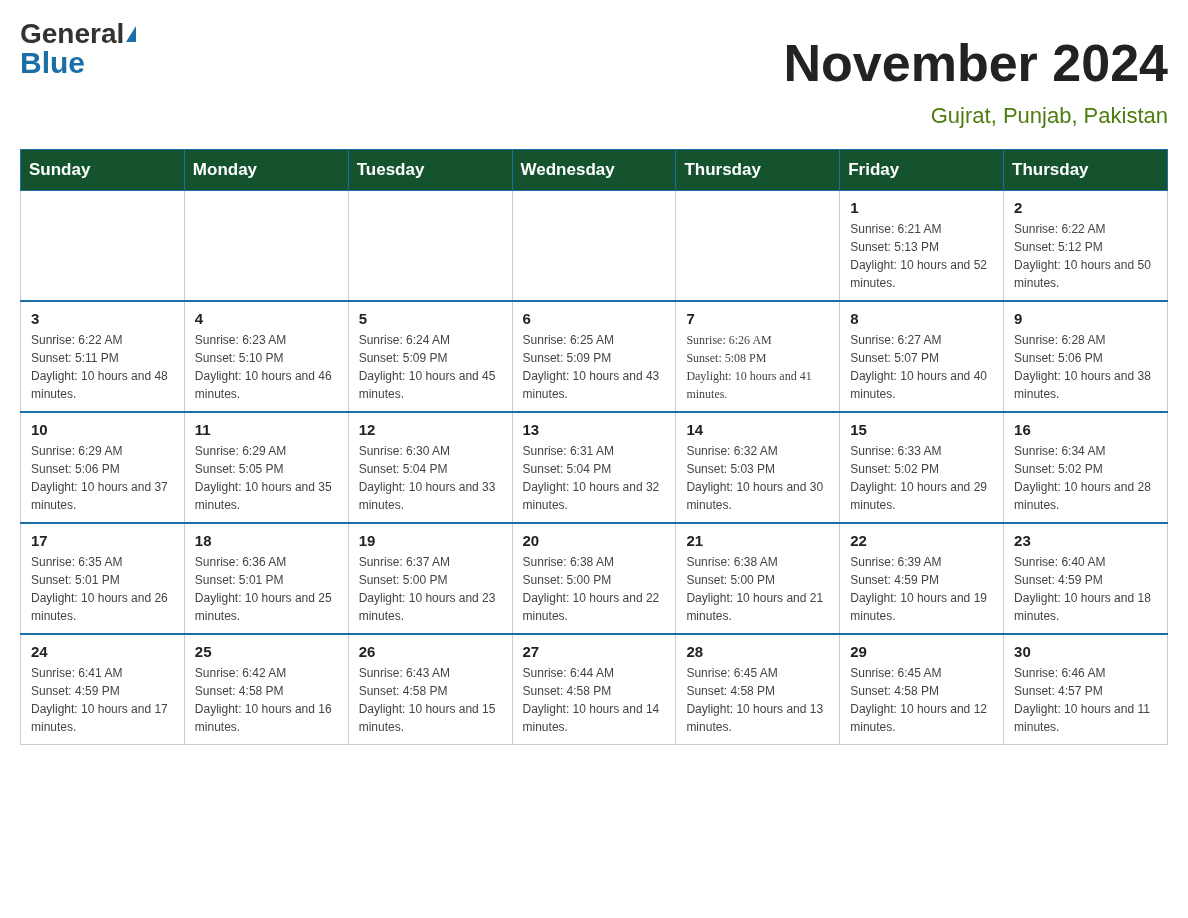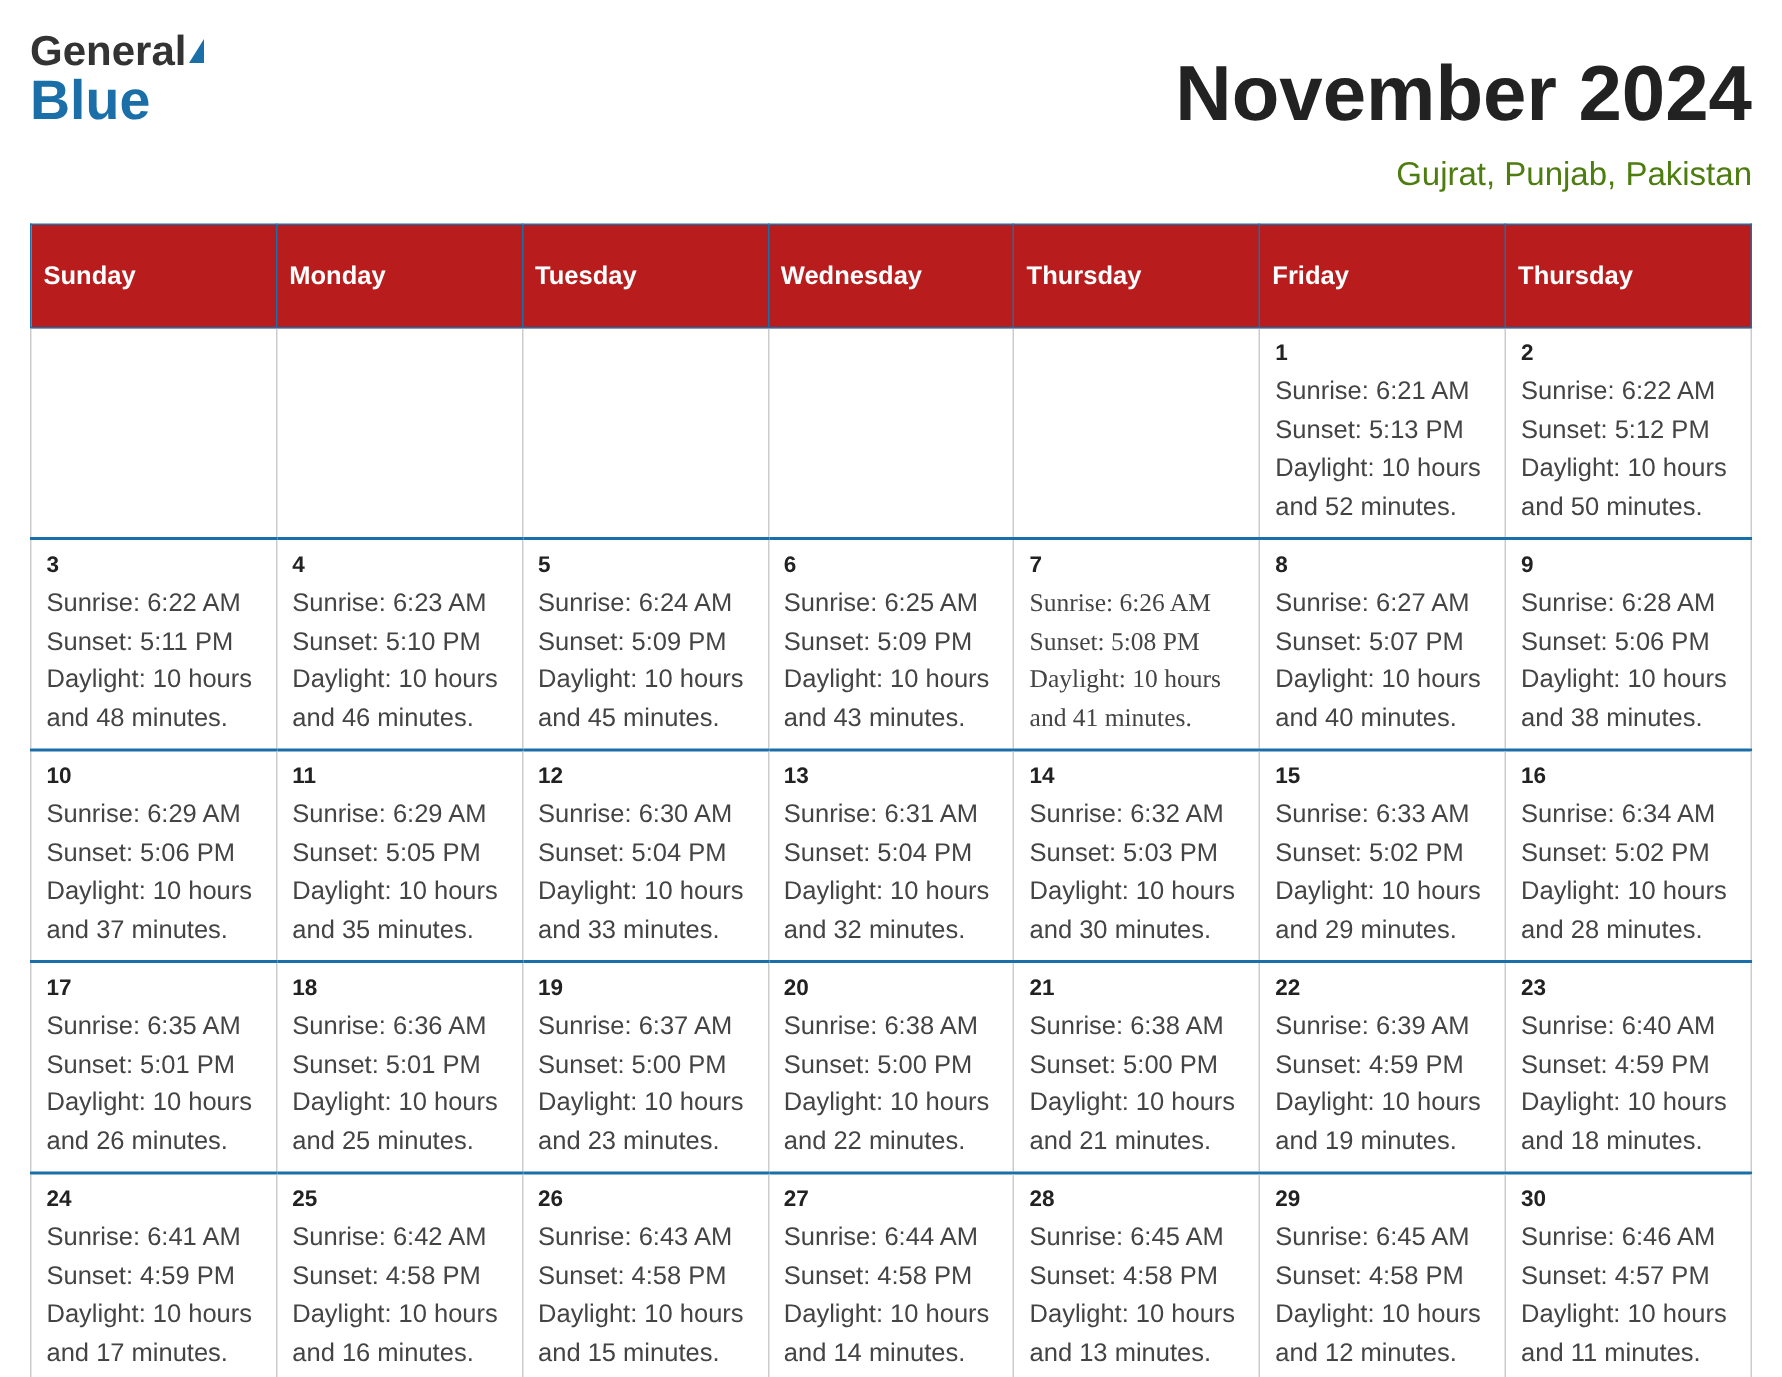--- a/index.html
+++ b/index.html
@@ -22,21 +22,21 @@
       flex-direction: column;
       align-items: flex-start;
     }
     .logo-general {
       font-size: 28px;
       font-weight: bold;
       color: #333;
       line-height: 1;
     }
     .logo-blue {
-      font-size: 37px;
+      font-size: 30px;
       font-weight: bold;
       color: #1a6fa8;
       line-height: 1;
     }
     .logo-triangle {
       display: inline-block;
       width: 0;
       height: 0;
       border-left: 10px solid transparent;
       border-bottom: 16px solid #1a6fa8;
@@ -57,25 +57,25 @@
       font-size: 22px;
       color: #4d7c0f;
       margin-top: 11px;
     }
     .calendar {
       width: 100%;
       border-collapse: collapse;
       border: 1px solid #bbb;
     }
     .calendar th {
-      background-color: #b91c1c;
+      background-color: #14532d;
       color: #ffffff;
       font-size: 17px;
       font-weight: bold;
-      padding: 24px 8px;
+      padding: 10px 8px;
       text-align: left;
       border: 1px solid #1a6fa8;
     }
     .calendar td {
       vertical-align: top;
       padding: 8px 10px;
       border: 1px solid #cccccc;
       width: 14.28%;
       min-height: 110px;
       font-size: 13px;
@@ -89,21 +89,21 @@
       border-top: 1px solid #cccccc;
     }
     .day-number {
       font-size: 15px;
       font-weight: bold;
       color: #222;
       display: block;
       margin-bottom: 4px;
     }
     .day-info {
-      font-size: 17px;
+      font-size: 12px;
       color: #444;
       line-height: 1.5;
     }
     .empty-cell {
       background: #f9f9f9;
     }
   </style>
 </head>
 <body>
 

